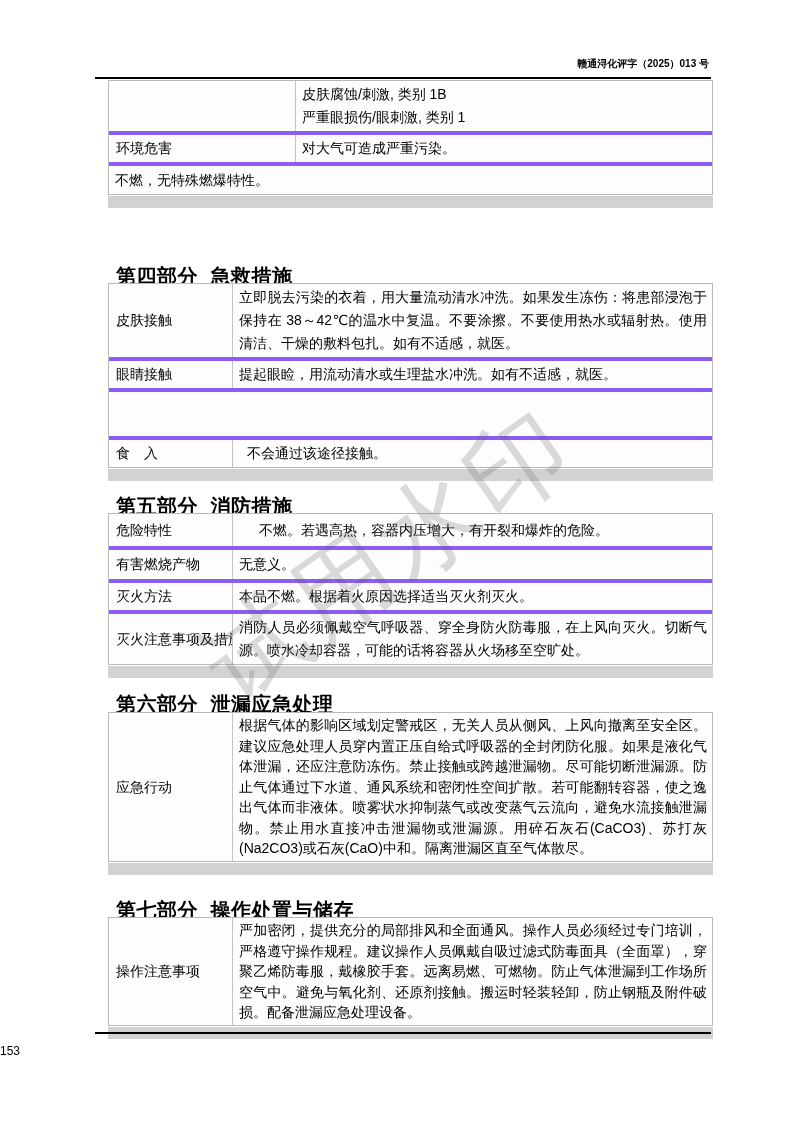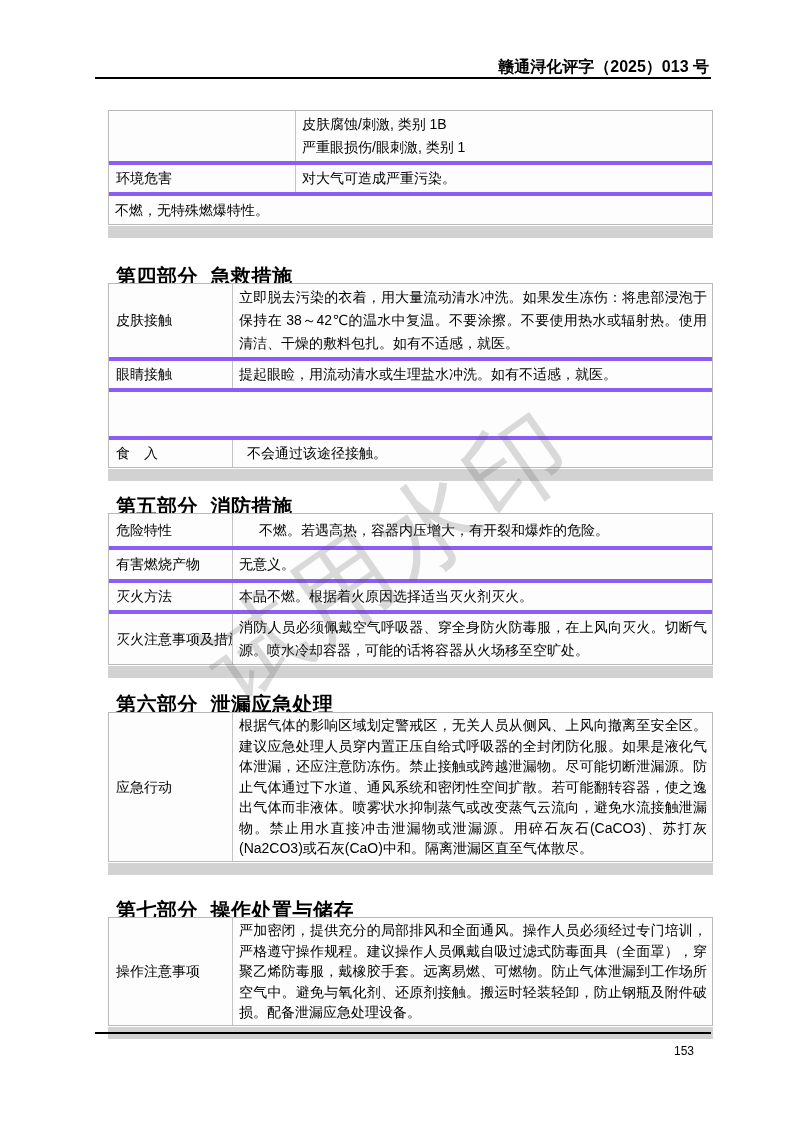--- a/index.html
+++ b/index.html
@@ -10,21 +10,21 @@
     font-family:"Liberation Sans","DejaVu Sans",sans-serif;
     color:#000;
     overflow:hidden;
   }
   .hdr-left{
     position:absolute;left:95px;top:57px;
     font-size:13px;font-weight:bold;letter-spacing:.5px;white-space:nowrap;
   }
   .hdr-right{
     position:absolute;right:84px;top:57px;
-    font-size:16px;font-weight:bold;white-space:nowrap;
+    font-size:10px;font-weight:bold;white-space:nowrap;
   }
   .hdr-rule{
     position:absolute;left:95px;top:77px;width:616px;height:2px;background:#000;
   }
   .sec-title{
     position:absolute;left:116px;
     font-size:20px;font-weight:bold;letter-spacing:.5px;white-space:nowrap;font-family:Liberation Mono, monospace;
   }
   .ms-table{
     position:absolute;left:108px;width:605px;
@@ -64,32 +64,32 @@
     font-size:100px;line-height:112px;letter-spacing:6px;white-space:nowrap;
     color:rgba(90,90,90,0.22);
     transform:rotate(-35deg);
     z-index:20;pointer-events:none;text-align:center;
   }
   .ftr-rule{
     position:absolute;left:95px;top:1032px;width:616px;height:2px;background:#000;
   }
   .page-num{
     position:absolute;left:0;top:1044px;width:694px;
-    text-align:right;font-size:12px;
+    text-align:left;font-size:12px;
   }
 </style>
 </head>
 <body>
 
 <div id="page">
 
   <div class="hdr-right">赣通浔化评字（2025）013 号</div>
   <div class="hdr-rule"></div>
 
-  <div class="ms-table wide lh23" style="top:110px">
+  <div class="ms-table wide lh23" style="top:80px">
       <div class="t-body">
         <div class="t-row" style="min-height: 48px;">
           <div class="t-label"></div>
           <div class="t-content">
             <div>皮肤腐蚀/刺激, 类别 1B</div>
             <div>严重眼损伤/眼刺激, 类别 1</div>
           </div>
         </div>
         <div class="t-row" style="min-height: 30px;">
           <div class="t-label">环境危害</div>

